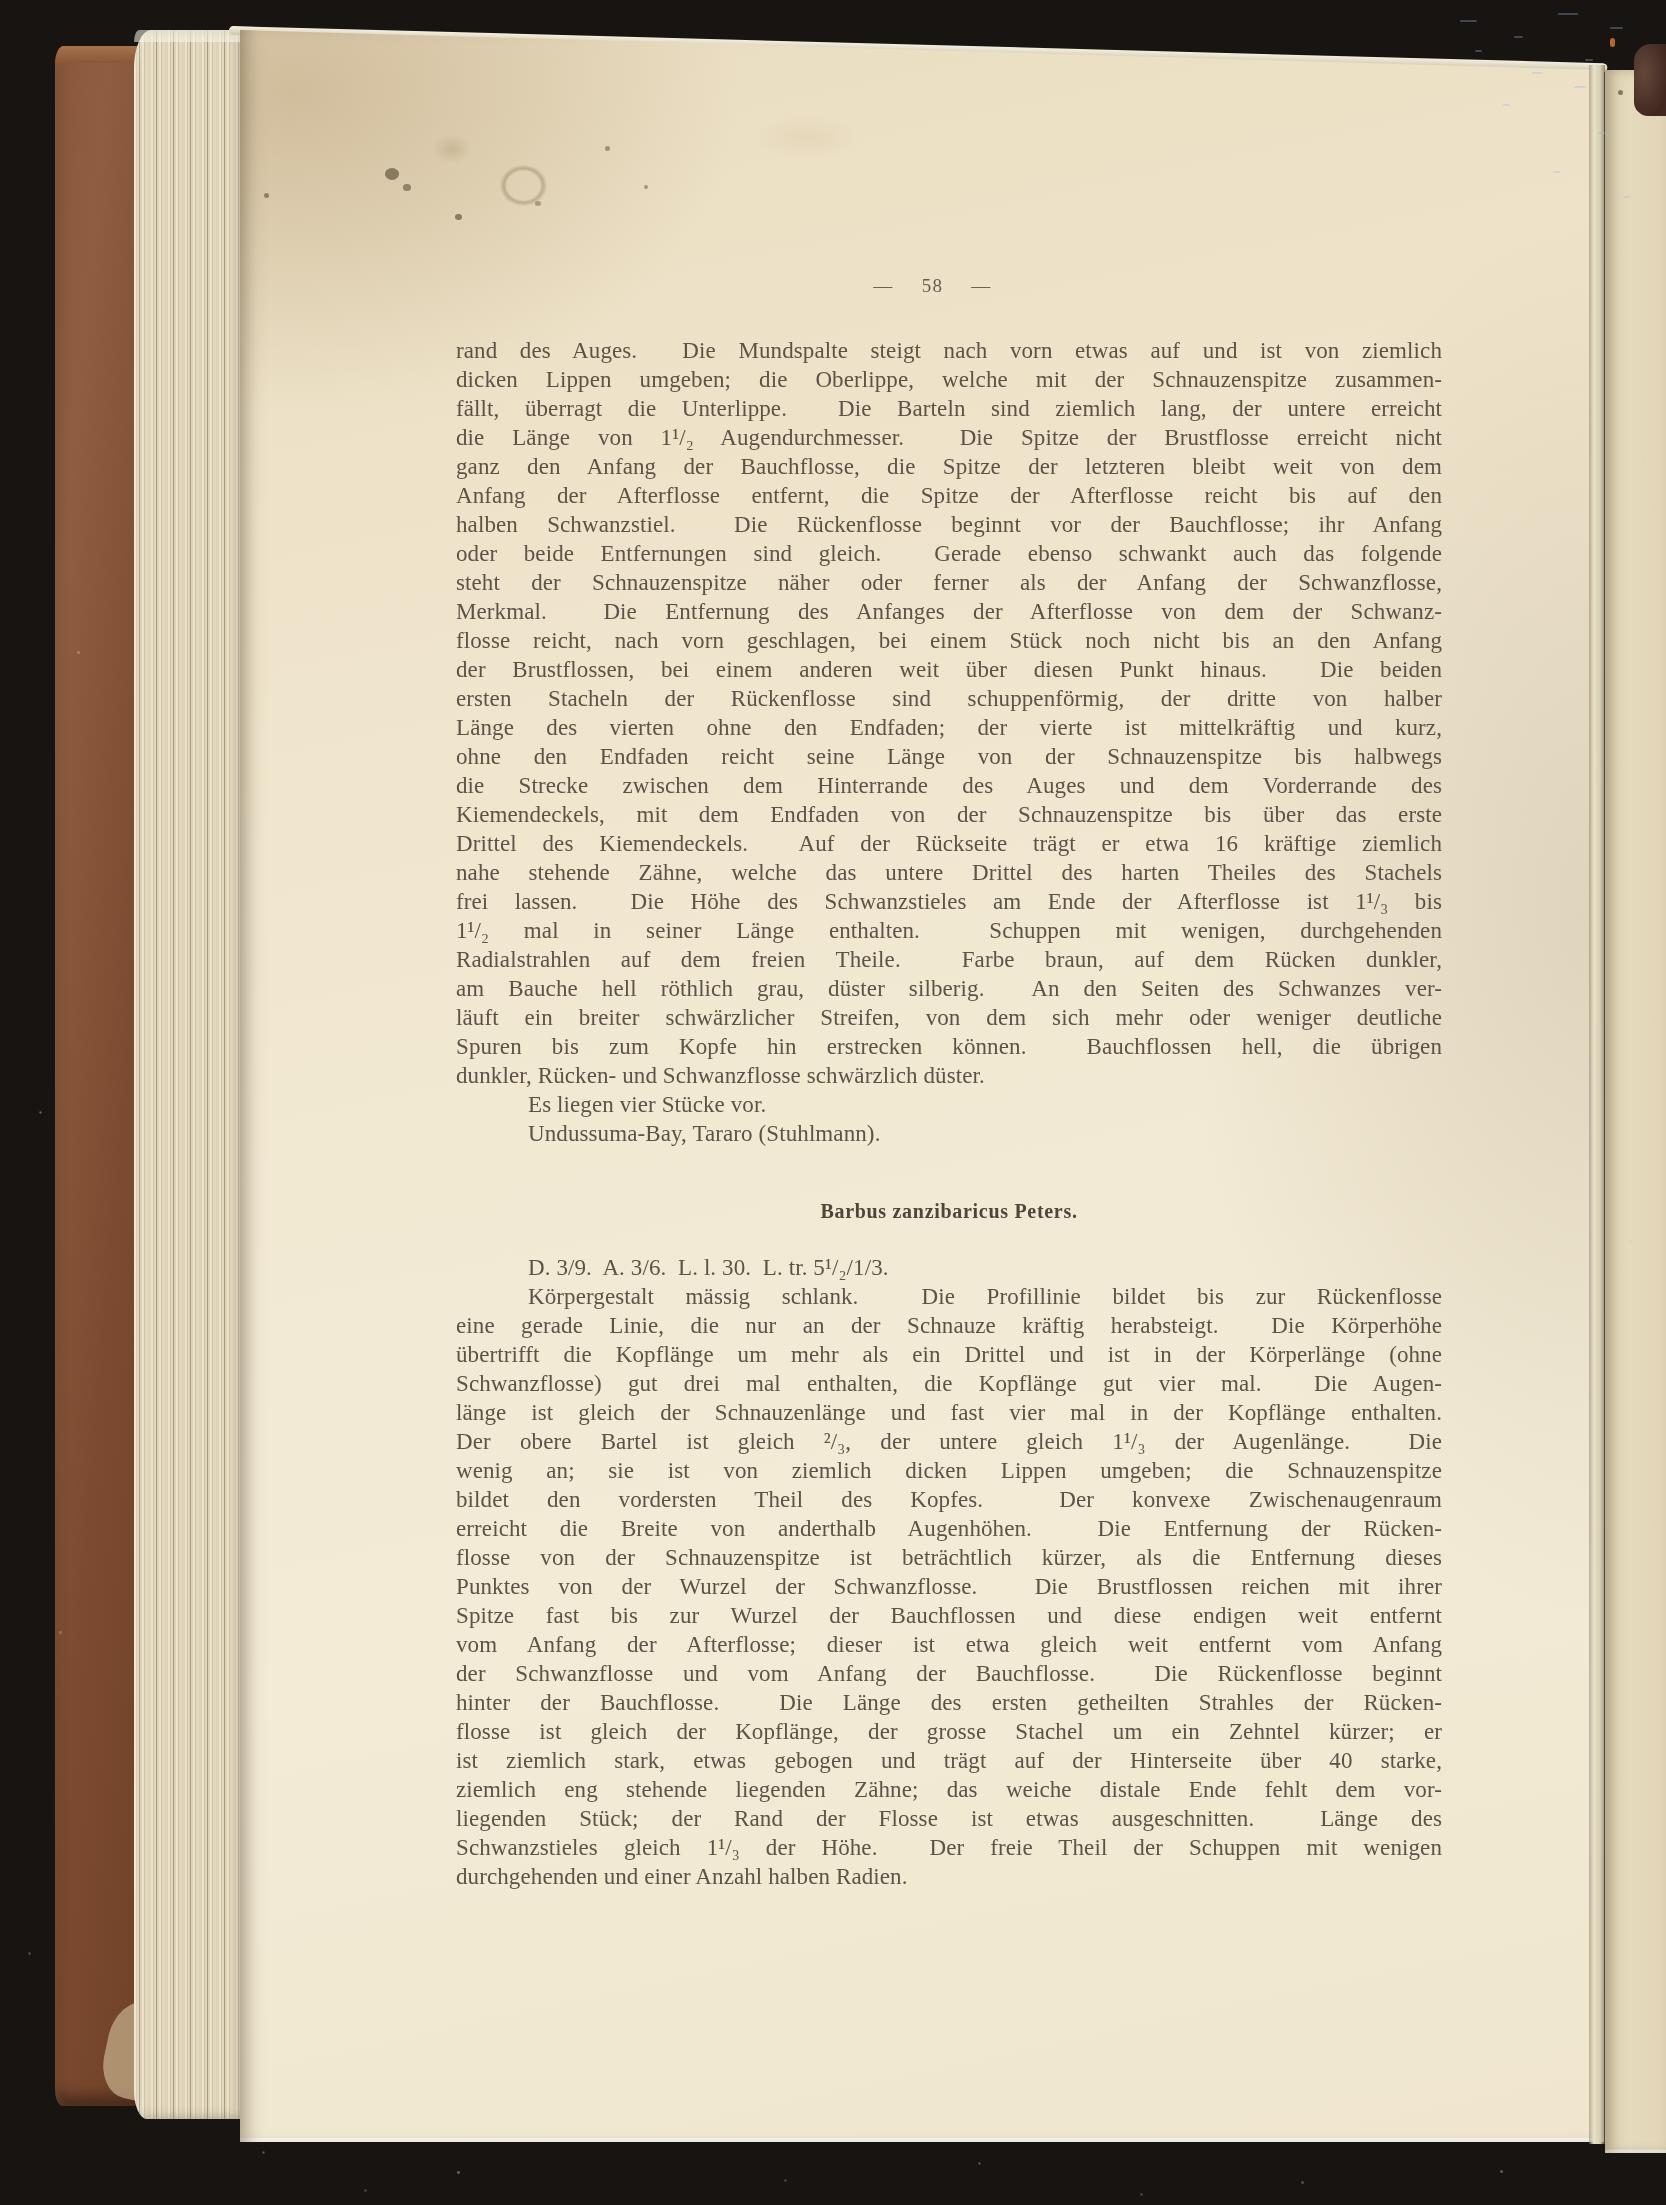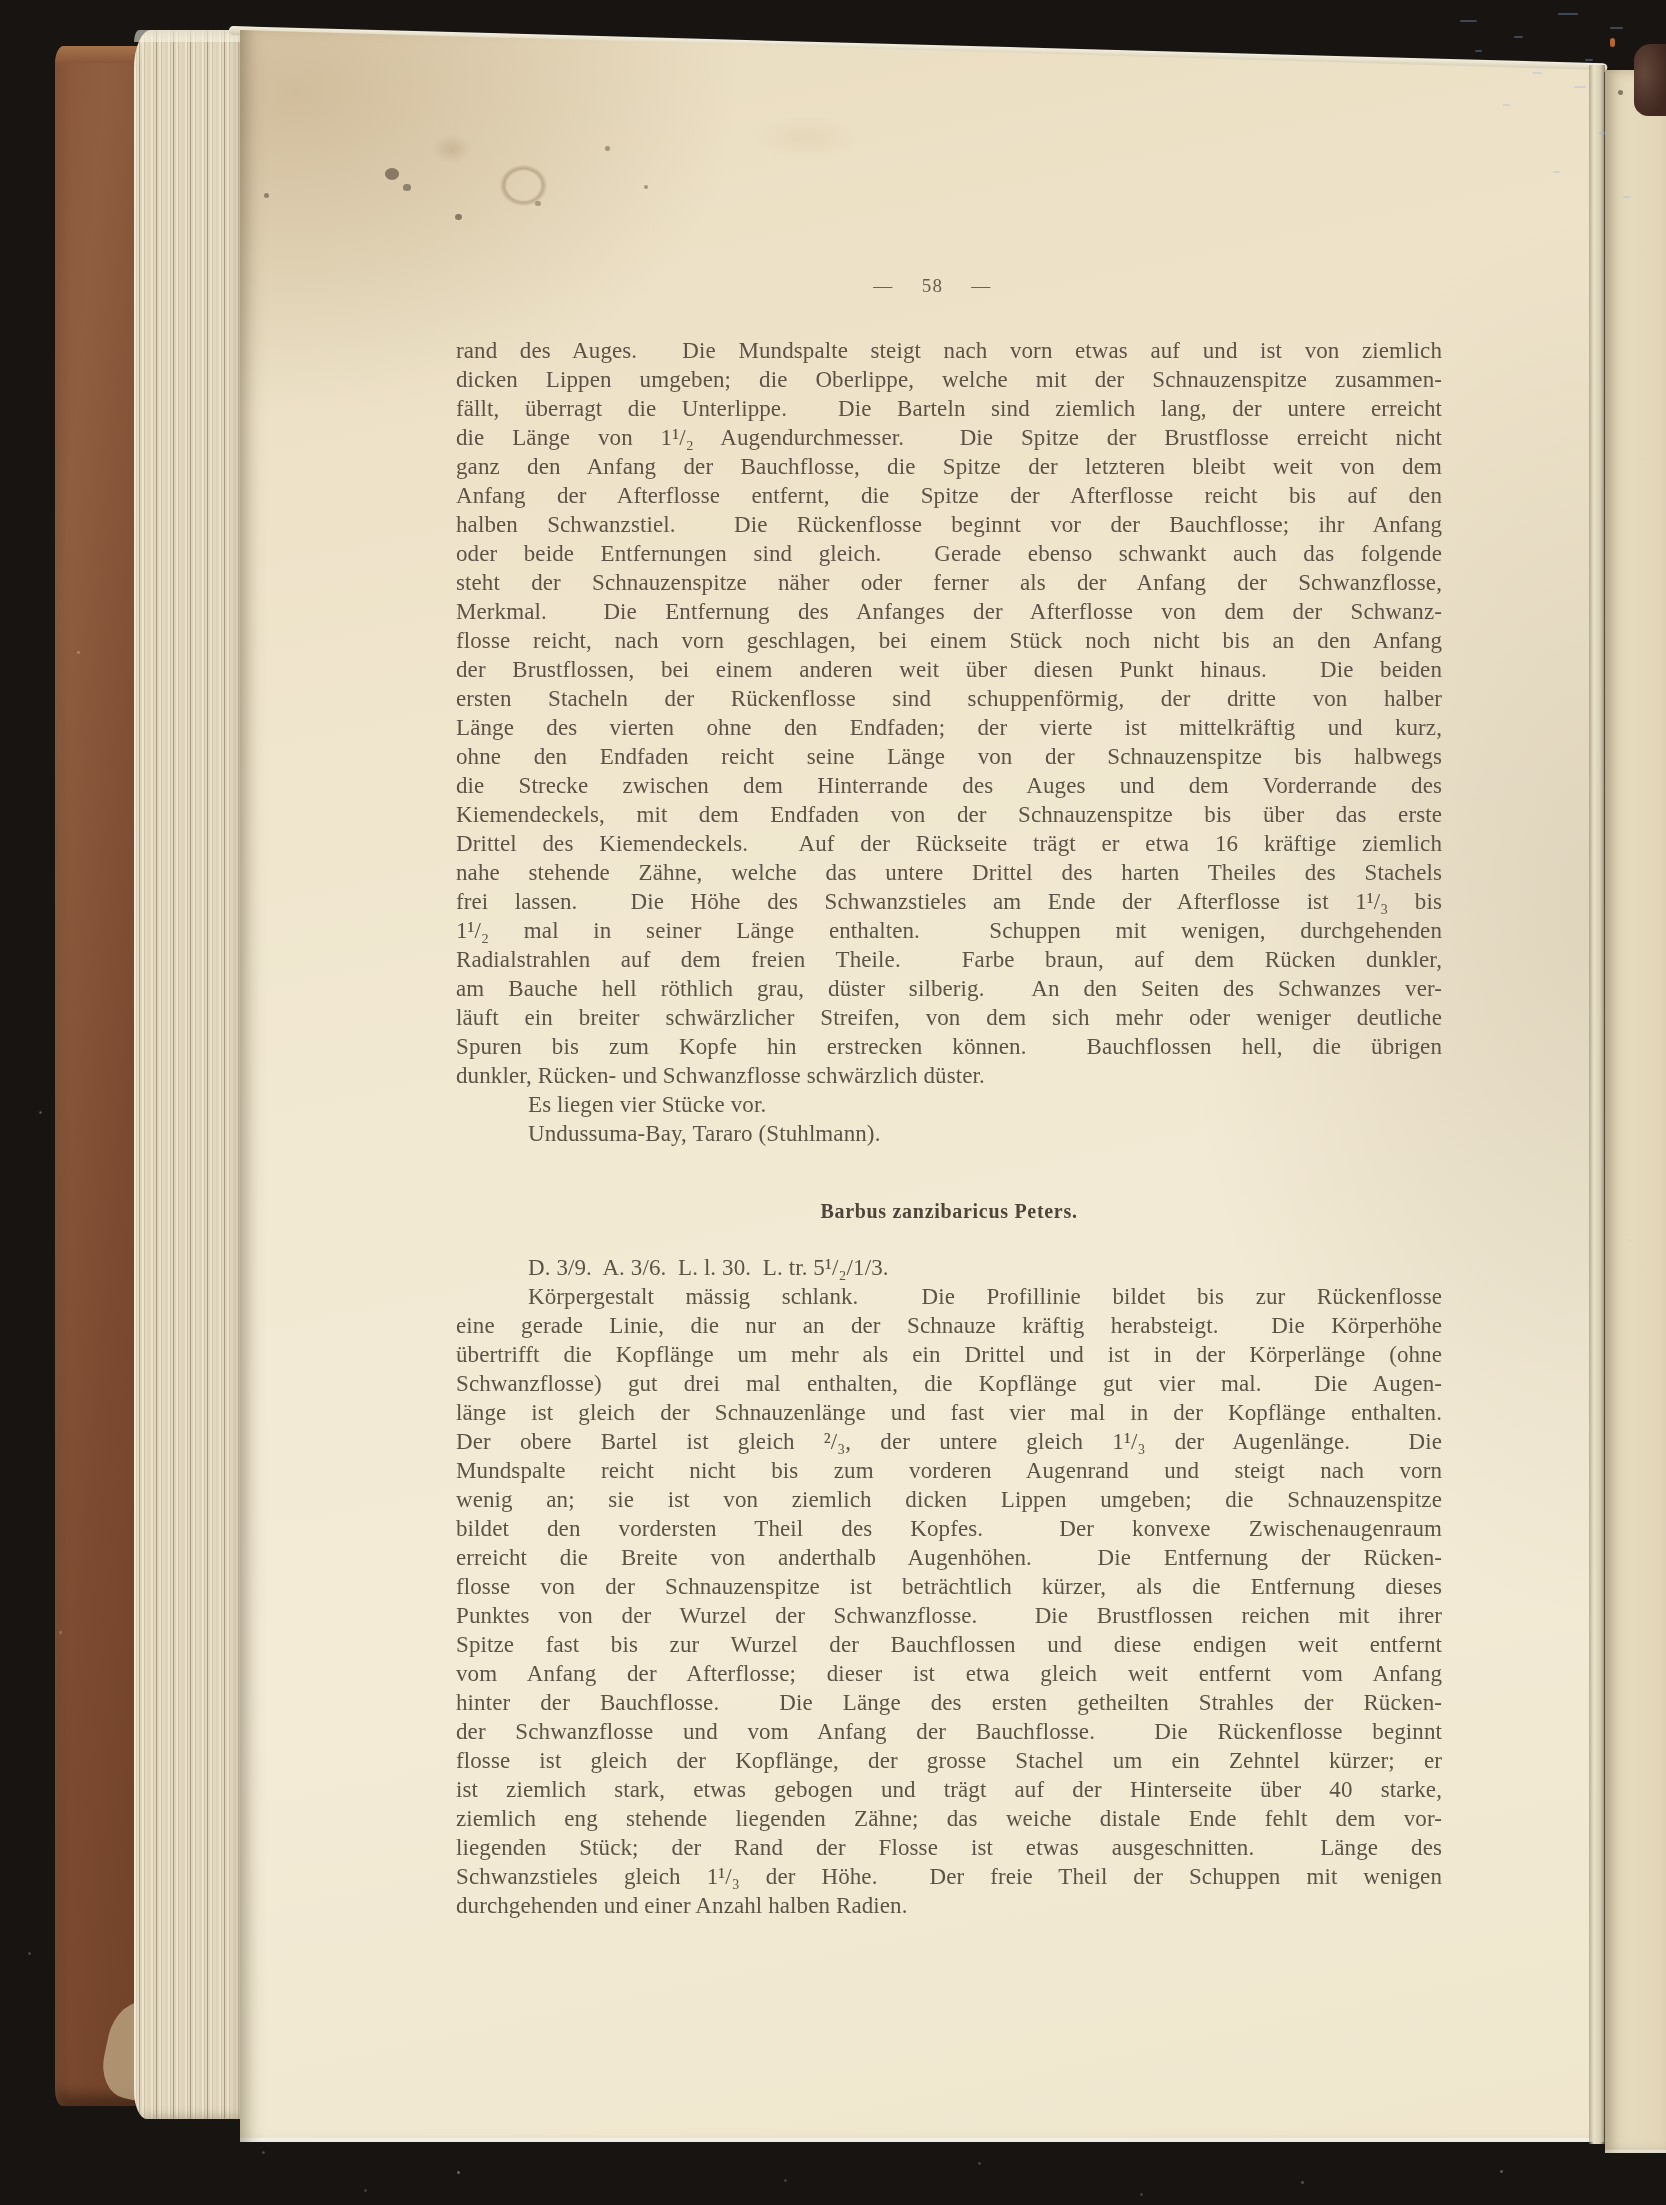--- a/index.html
+++ b/index.html
@@ -179,30 +179,29 @@
       </div>
     <div class="heading">Barbus zanzibaricus Peters.</div>
     <div class="formula">D. 3/9.&nbsp; A. 3/6.&nbsp; L. l. 30.&nbsp; L. tr. 5¹/₂/1/3.</div>
     <div id="para2">
         <div class="line ind">Körpergestalt mässig schlank.&nbsp; Die Profillinie bildet bis zur Rückenflosse</div>
         <div class="line">eine gerade Linie, die nur an der Schnauze kräftig herabsteigt.&nbsp; Die Körperhöhe</div>
         <div class="line">übertrifft die Kopflänge um mehr als ein Drittel und ist in der Körperlänge (ohne</div>
         <div class="line">Schwanzflosse) gut drei mal enthalten, die Kopflänge gut vier mal.&nbsp; Die Augen-</div>
         <div class="line">länge ist gleich der Schnauzenlänge und fast vier mal in der Kopflänge enthalten.</div>
         <div class="line">Der obere Bartel ist gleich ²/₃, der untere gleich 1¹/₃ der Augenlänge.&nbsp; Die</div>
-        <div class="line">Mundspalte reicht nicht bis zum vorderen Augenrand und steigt nach vorn</div>
         <div class="line">wenig an; sie ist von ziemlich dicken Lippen umgeben; die Schnauzenspitze</div>
         <div class="line">bildet den vordersten Theil des Kopfes.&nbsp; Der konvexe Zwischenaugenraum</div>
         <div class="line">erreicht die Breite von anderthalb Augenhöhen.&nbsp; Die Entfernung der Rücken-</div>
         <div class="line">flosse von der Schnauzenspitze ist beträchtlich kürzer, als die Entfernung dieses</div>
         <div class="line">Punktes von der Wurzel der Schwanzflosse.&nbsp; Die Brustflossen reichen mit ihrer</div>
         <div class="line">Spitze fast bis zur Wurzel der Bauchflossen und diese endigen weit entfernt</div>
         <div class="line">vom Anfang der Afterflosse; dieser ist etwa gleich weit entfernt vom Anfang</div>
+        <div class="line">der Schwanzflosse und vom Anfang der Bauchflosse.&nbsp; Die Rückenflosse beginnt</div>
         <div class="line">hinter der Bauchflosse.&nbsp; Die Länge des ersten getheilten Strahles der Rücken-</div>
-        <div class="line">der Schwanzflosse und vom Anfang der Bauchflosse.&nbsp; Die Rückenflosse beginnt</div>
         <div class="line">flosse ist gleich der Kopflänge, der grosse Stachel um ein Zehntel kürzer; er</div>
         <div class="line">ist ziemlich stark, etwas gebogen und trägt auf der Hinterseite über 40 starke,</div>
         <div class="line">ziemlich eng stehende liegenden Zähne; das weiche distale Ende fehlt dem vor-</div>
         <div class="line">liegenden Stück; der Rand der Flosse ist etwas ausgeschnitten.&nbsp; Länge des</div>
         <div class="line">Schwanzstieles gleich 1¹/₃ der Höhe.&nbsp; Der freie Theil der Schuppen mit wenigen</div>
         <div class="line short">durchgehenden und einer Anzahl halben Radien.</div>
       </div>
   </div>
 </div>
 

